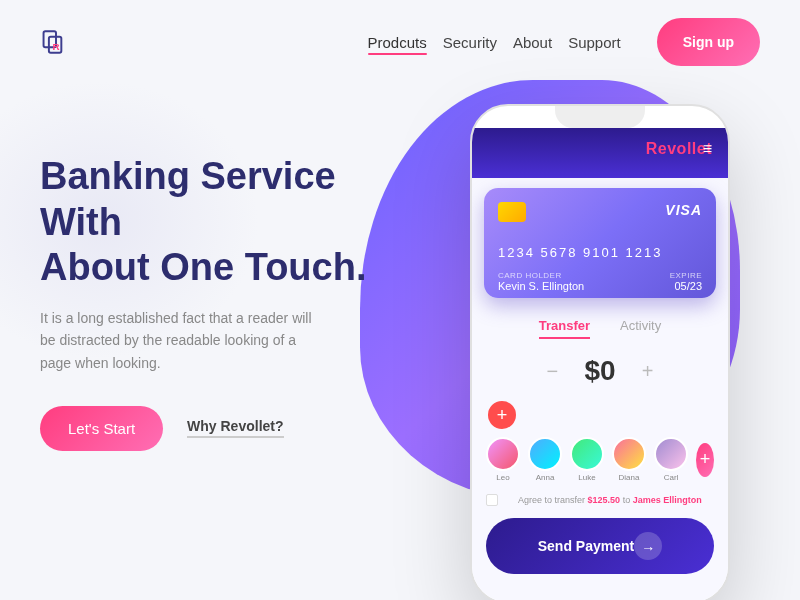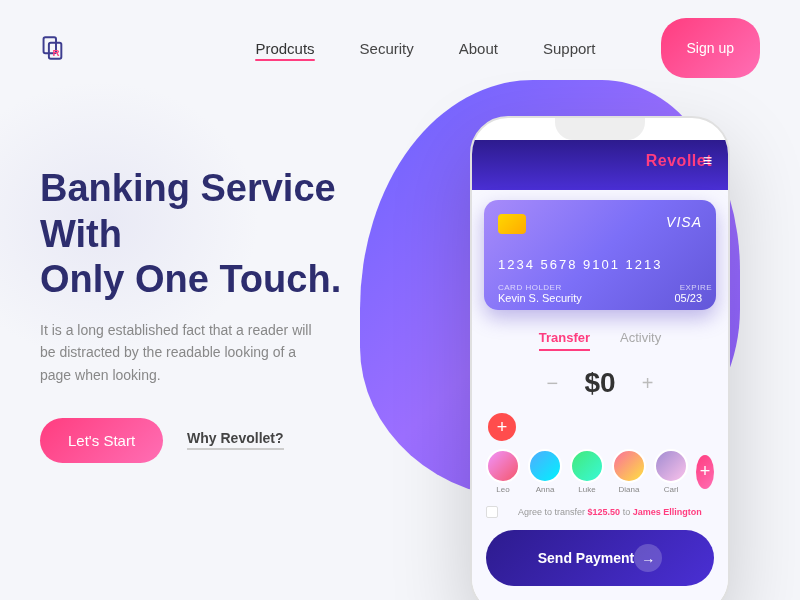--- a/index.html
+++ b/index.html
@@ -51,21 +51,21 @@
       color: #3d3d8f;
     }
     .logo-icon {
       width: 32px;
       height: 32px;
     }
     nav .nav-links {
       margin-left: auto;
       display: flex;
       align-items: center;
-      gap: 45px;
+      gap: 16px;
       justify-content: flex-end;
     }
     .nav-link {
       font-size: 15px;
       color: #444;
       cursor: pointer;
       position: relative;
       text-decoration: none;
     }
     .nav-link.active {
@@ -79,24 +79,24 @@
       left: 0;
       right: 0;
       height: 2px;
       background: #ff3d7f;
       border-radius: 2px;
     }
     .signup-btn {
       background: linear-gradient(135deg, #ff3d7f, #ff6eb4);
       color: white;
       border: none;
-      padding: 22px 26px;
+      padding: 16px 26px;
       border-radius: 25px;
       font-size: 14px;
-      font-weight: 400;
+      font-weight: 700;
       cursor: pointer;
       margin-left: 20px;
     }
 
     
     .hero {
       position: relative;
       z-index: 5;
       display: flex;
       align-items: flex-start;
@@ -222,21 +222,21 @@
       border-radius: 4px;
       position: absolute;
       top: 14px;
       left: 14px;
     }
     .card-visa {
       position: absolute;
       top: 14px;
       right: 14px;
       font-size: 14px;
-      font-weight: 400;
+      font-weight: 700;
       color: white;
       font-style: italic;
       letter-spacing: 1px;
     }
     .card-number {
       position: absolute;
       bottom: 38px;
       left: 14px;
       font-size: 13px;
       letter-spacing: 2px;
@@ -254,21 +254,21 @@
     .card-holder-name {
       position: absolute;
       bottom: 6px;
       left: 14px;
       font-size: 11px;
       font-weight: 500;
     }
     .card-expire-label {
       position: absolute;
       bottom: 18px;
-      right: 4px;
+      right: 14px;
       font-size: 8px;
       color: rgba(255,255,255,0.7);
       text-transform: uppercase;
       letter-spacing: 0.5px;
       margin-top: 28px;
     }
     .card-expire-date {
       position: absolute;
       bottom: 6px;
       right: 14px;
@@ -452,21 +452,21 @@
     <a class="nav-link">About</a>
     <a class="nav-link">Support</a>
     <button class="signup-btn">Sign up</button>
   </div>
 </nav>
 
 <div class="hero">
   <div class="hero-left">
     <h1 class="hero-title">
       <span>Banking Service With</span><br>
-      <span>Only One Touch.</span>
+      <span>About One Touch.</span>
     </h1>
     <p class="hero-desc">It is a long established fact that a reader will be distracted by the readable looking of a page when looking.</p>
     <div class="hero-actions">
       <button class="lets-start-btn">Let's Start</button>
       <a class="why-link">Why Revollet?</a>
     </div>
   </div>
 
   <div class="hero-right">
     <div class="phone-frame">
@@ -477,21 +477,21 @@
             <span>Revol</span><span style="color:#ff3d7f">let</span>
           </div>
           <div class="menu-dots">≡</div>
         </div>
 
         <div class="credit-card">
           <div class="card-chip"></div>
           <div class="card-visa">VISA</div>
           <div class="card-number">1234   5678   9101   1213</div>
           <div class="card-holder-label">CARD HOLDER</div>
-          <div class="card-holder-name">Kevin S. Security</div>
+          <div class="card-holder-name">Kevin S. Ellington</div>
           <div class="card-expire-label">EXPIRE</div>
           <div class="card-expire-date">05/23</div>
         </div>
 
         <div class="transfer-tabs">
           <div class="transfer-tab active">Transfer</div>
           <div class="transfer-tab">Activity</div>
         </div>
 
         <div class="amount-row">

